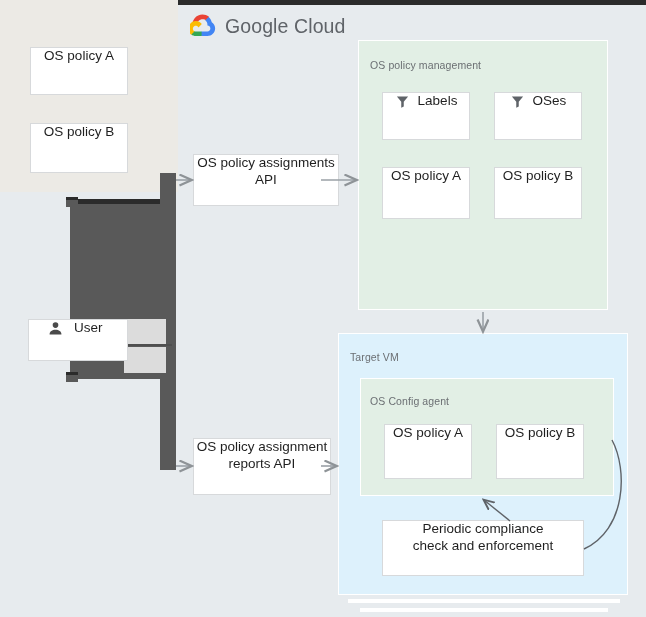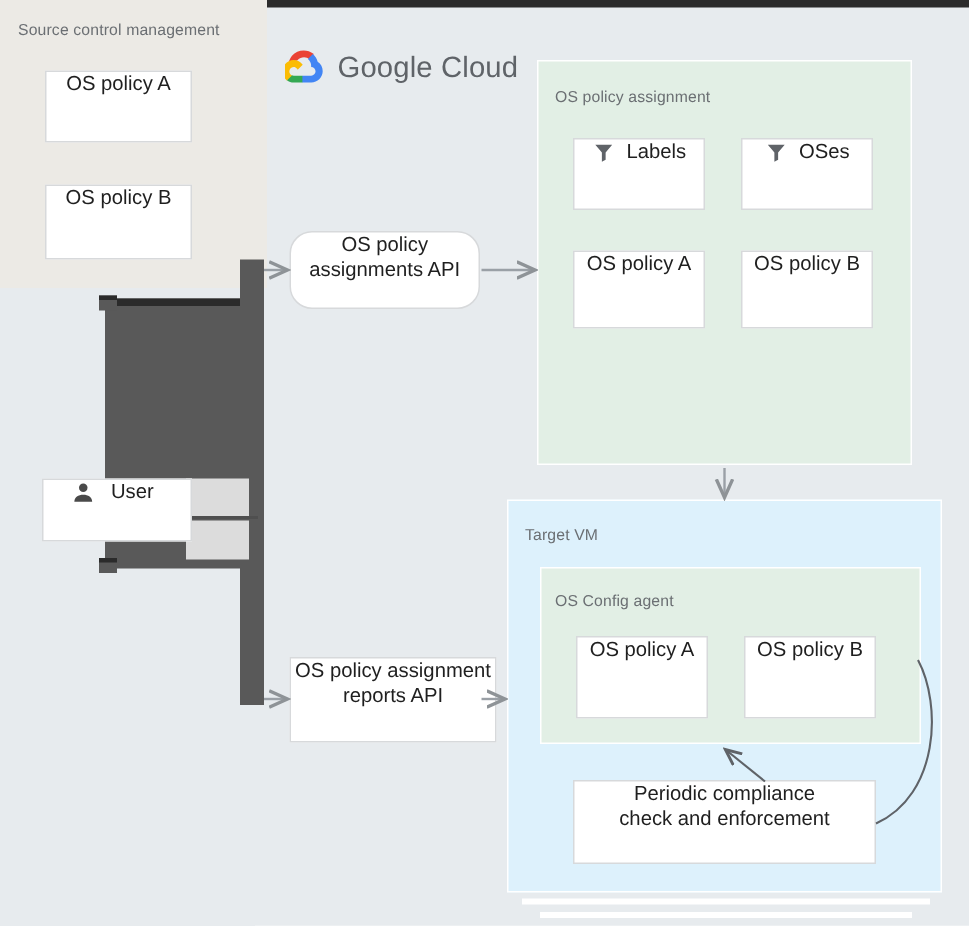--- a/index.html
+++ b/index.html
@@ -52,21 +52,21 @@
   #scm{
     left:0; top:0; width:178px; height:192px;
     background:#eceae5;
     border:none;
   }
   #scm-label{ left:12px; top:14px; }
 
   
   #gc-logo{
     position:absolute; left:190px; top:13px;
-    display:flex; align-items:center; gap:9px;margin-top:19px;
+    display:flex; align-items:center; gap:9px;
   }
   #gc-logo .wordmark{
     font-size:19.5px;
     color:#5f6368;
     letter-spacing:.1px;
     white-space:nowrap;
   }
   #gc-logo .wordmark b{ font-weight:400; color:#5f6368; }
 
   
@@ -99,21 +99,21 @@
 
   
   #user-box{
     left:28px; top:319px; width:100px; height:42px;
     justify-content:flex-start; padding-left:18px; gap:10px;
     font-size:13.5px;
   }
   .person-icon{ display:block; }
 
   
-  #api-assign{ left:193px; top:154px; width:127px; height:52px;border-radius:15px; }
+  #api-assign{ left:193px; top:154px; width:146px; height:52px; }
   #api-reports{ left:193px; top:438px; width:138px; height:57px; }
 
   
   #assign-group{
     left:358px; top:40px; width:250px; height:270px;
     background:#e2efe5;
     border:1px solid #ffffff;
   }
   #assign-label{ left:370px; top:59px; }
   #b-labels{ left:382px; top:92px; width:88px; height:48px; }
@@ -154,21 +154,20 @@
   .ln-dark{ stroke:#5f6368; stroke-width:1.4px; fill:none; }
 </style>
 </head>
 <body>
 
 <div id="canvas">
 
   <div class="top-strip"></div>
 
   <div class="group" id="scm"></div>
-  <div class="group-label" id="scm-label">Source control management</div>
 
   <div class="wbox" style="left:30px; top:47px; width:98px; height:48px;">
     <span>OS policy A</span>
   </div>
 
   <div class="wbox" style="left:30px; top:123px; width:98px; height:50px;">
     <span>OS policy B</span>
   </div>
 
   <div id="gc-logo">
@@ -203,21 +202,21 @@
 
   <div class="wbox" id="api-assign">
     <span>OS policy assignments API</span>
   </div>
 
   <div class="wbox" id="api-reports">
     <span>OS policy assignment reports API</span>
   </div>
 
   <div class="group" id="assign-group"></div>
-  <div class="group-label" id="assign-label">OS policy assignment</div>
+  <div class="group-label" id="assign-label">OS policy management</div>
 
   <div class="wbox" id="b-labels">
     <span class="filter-row">
       <svg width="15" height="15" viewBox="0 0 24 24">
         <path d="M3 4h18l-7 8.2V20l-4 2v-9.8z" fill="#5f6368"></path>
       </svg>
       <span>Labels</span>
     </span>
   </div>
 

